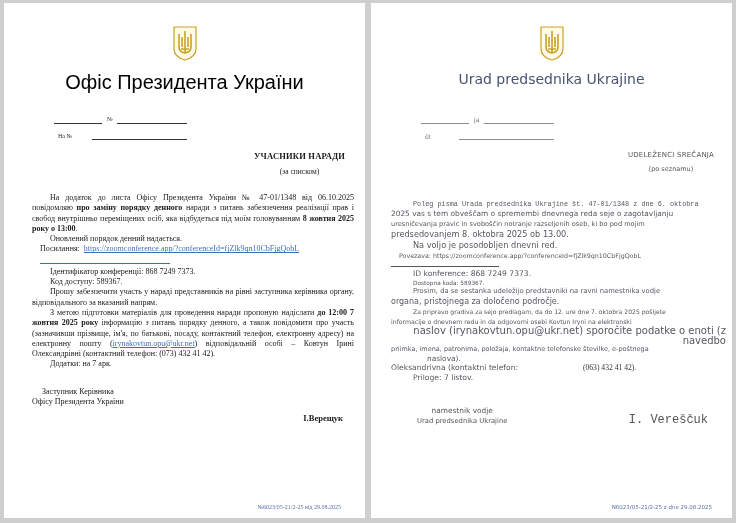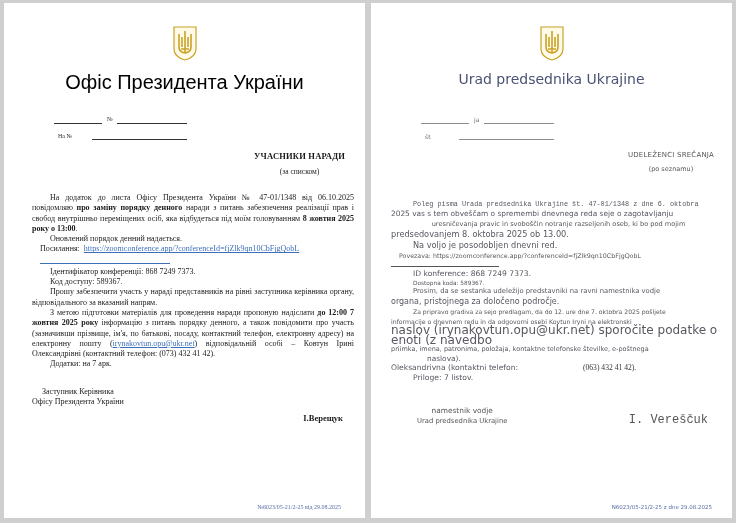--- a/index.html
+++ b/index.html
@@ -106,32 +106,32 @@
   <div class="ref-line" style="top:136px;left:88px;width:95px;"></div>
 
   <div class="addressee">
     <div class="h">UDELEŽENCI SREČANJA</div>
     <div class="s">(po seznamu)</div>
   </div>
 
   <div class="body" style="top:196px;">
     <p style="padding-left:22px;font-size:6.8px;line-height:10px;font-family:Liberation Mono, monospace;">Poleg pisma Urada predsednika Ukrajine št. 47-01/1348 z dne 6. oktobra</p>
     <p style="font-size:7.4px;line-height:10px;">2025 vas s tem obveščam o spremembi dnevnega reda seje o zagotavljanju</p>
-    <p style="font-size:6.6px;line-height:10px;text-align:center;">uresničevanja pravic in svoboščin notranje razseljenih oseb, ki bo pod mojim</p>
+    <p style="font-size:6.6px;line-height:10px;">uresničevanja pravic in svoboščin notranje razseljenih oseb, ki bo pod mojim</p>
     <p style="font-size:8.2px;line-height:11px;">predsedovanjem 8. oktobra 2025 ob 13.00.</p>
     <p style="padding-left:22px;font-size:8.2px;line-height:11px;">Na voljo je posodobljen dnevni red.</p>
     <p style="padding-left:8px;font-size:6.3px;line-height:9px;"><span>Povezava:</span> <span>https://zoomconference.app/?conferenceId=fjZlk9qn10CbFjgQobL</span></p>
     <span class="link-tail" style="background:#555;margin:6px 0 2px 0;width:108px;"></span>
     <p style="padding-left:22px;font-size:7.6px;line-height:10px;">ID konference: 868 7249 7373.</p>
     <p style="padding-left:22px;font-size:5.8px;line-height:8px;">Dostopna koda: 589367.</p>
     <p style="padding-left:22px;font-size:6.8px;line-height:9px;">Prosim, da se sestanka udeležijo predstavniki na ravni namestnika vodje</p>
     <p style="font-size:8px;line-height:11px;">organa, pristojnega za določeno področje.</p>
     <p style="padding-left:22px;font-size:6.1px;line-height:9.5px;">Za pripravo gradiva za sejo predlagam, da do 12. ure dne 7. oktobra 2025 pošljete</p>
     <p style="font-size:6.2px;line-height:9.5px;">informacije o dnevnem redu in da odgovorni osebi Kovtun Iryni na elektronski</p>
-    <p style="font-size:12px;line-height:9.5px;">naslov (irynakovtun.opu@ukr.net) sporočite podatke o enoti (z navedbo</p>
+    <p style="font-size:10px;line-height:9.5px;text-align:right;">naslov (irynakovtun.opu@ukr.net) sporočite podatke o enoti (z navedbo</p>
     <p style="font-size:6.5px;line-height:9px;">priimka, imena, patronima, položaja, kontaktne telefonske številke, e-poštnega</p>
     <p style="font-size:7.4px;line-height:9px;margin-left:36px;">naslova).</p>
     <p style="font-size:7.6px;line-height:10px;position:relative;"><span>Oleksandrivna (kontaktni telefon:</span><span style="position:absolute;left:192px;font-family:'Liberation Serif',serif;color:#333;">(063) 432 41 42).</span></p>
     <p style="padding-left:22px;font-size:7.6px;line-height:10px;">Priloge: 7 listov.</p>
   </div>
 
   <div class="sig-left">
     <div style="font-size:7.4px;">namestnik vodje</div>
     <div style="font-size:6.8px;">Urad predsednika Ukrajine</div>
   </div>

